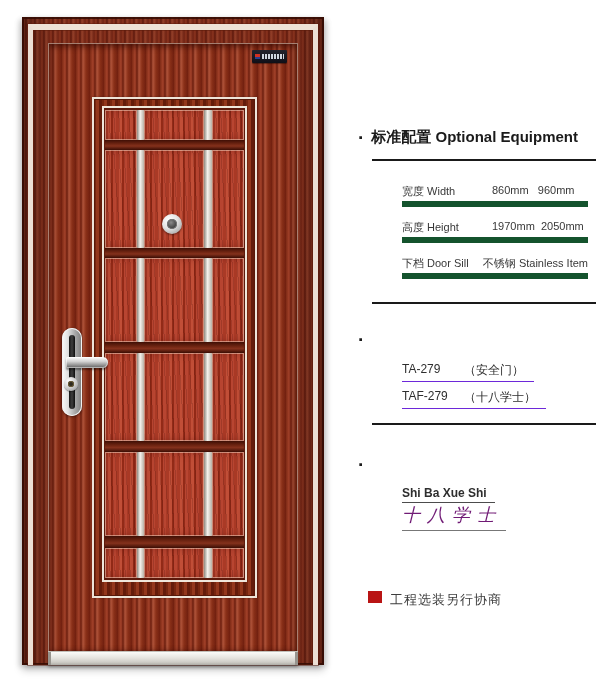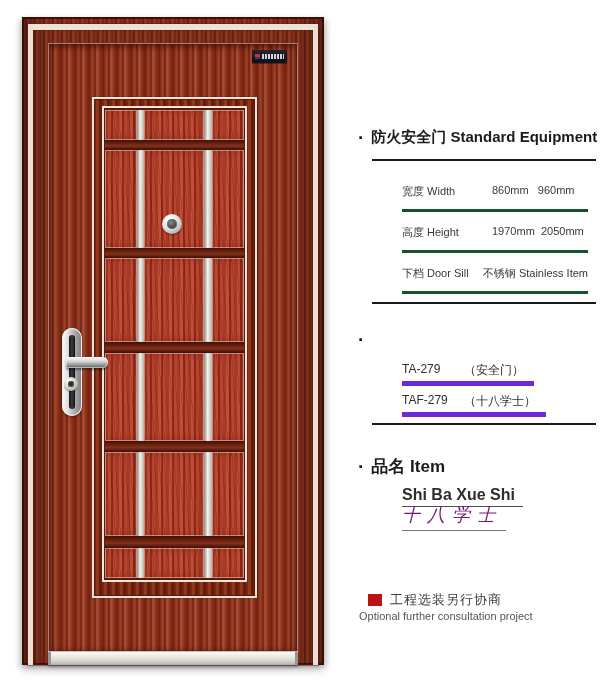--- a/index.html
+++ b/index.html
@@ -69,35 +69,35 @@
   
   .sec-title{position:absolute;display:flex;align-items:center;color:#1b1b1b;font-weight:bold;white-space:pre;}
   .bullet{margin-right:7px;font-size:19px;line-height:1;}
   #t1{left:358px;top:128px;font-size:15px;}
   #t2{left:358px;top:330px;font-size:17px;}
   #t3{left:358px;top:455px;font-size:17px;}
   .rule{position:absolute;left:372px;width:224px;height:2px;background:#1a1a1a;}
   #r1{top:159px}#r2{top:302px}#r3{top:423px}
 
   .spec{position:absolute;left:402px;top:184px;width:186px;font-size:11px;color:#383838;}
-  .spec-row{display:flex;border-bottom:3px solid #14532d;padding-bottom:10px;margin-bottom:13px;}
+  .spec-row{display:flex;border-bottom:6px solid #14532d;padding-bottom:2px;margin-bottom:13px;}
   .spec-row .lab{width:90px;white-space:pre;}
   .spec-row .val{white-space:pre;}
 
   .art{position:absolute;left:402px;top:362px;font-size:12px;color:#2e2e2e;}
-  .art-row{display:flex;border-bottom:5px solid #6d28d9;padding:0 10px 2px 0;margin-bottom:7px;width:max-content;white-space:pre;}
+  .art-row{display:flex;border-bottom:1px solid #6d28d9;padding:0 10px 2px 0;margin-bottom:7px;width:max-content;white-space:pre;}
   .art-row .code{width:62px;}
 
-  .pinyin{position:absolute;left:402px;top:486px;font-size:16px;font-weight:bold;color:#2e2e2e;
+  .pinyin{position:absolute;left:402px;top:486px;font-size:12px;font-weight:bold;color:#2e2e2e;
         border-bottom:1px solid #4c4c4c;padding:0 8px 2px 0;width:max-content;white-space:pre;}
   .cnname{position:absolute;left:402px;top:503px;font-size:18px;font-style:italic;color:#701a75;
         font-family:"DejaVu Serif",serif;letter-spacing:7px;border-bottom:1px solid #777;
         padding:0 4px 3px 0;width:max-content;white-space:pre;}
 
-  .foot-zh{position:absolute;left:368px;top:591px;display:flex;align-items:center;font-size:13px;
+  .foot-zh{position:absolute;left:368px;top:591px;display:flex;font-size:13px;
         color:#3d3d3d;letter-spacing:1px;white-space:pre;}
   .foot-sq{width:14px;height:12px;background:#b91414;margin-right:8px;}
   .foot-en{position:absolute;left:359px;top:610px;font-size:11px;color:#555555;white-space:pre;}
 </style>
 </head>
 <body>
 
 <div class="canvas">
 
   <div class="door">
@@ -170,21 +170,21 @@
     <div class="handle-lever"></div>
     <div class="lock-cyl">
       <div class="lock-core"></div>
     </div>
 
     <div class="sill"></div>
   </div>
 
   <div class="sec-title" id="t1">
     <span class="bullet">·</span>
-    <span>防火安全门 Standard Equipment</span>
+    <span>标准配置 Optional Equipment</span>
   </div>
   <div class="rule" id="r1"></div>
 
   <div class="spec">
     <div class="spec-row">
       <span class="lab">宽度 Width</span>
       <span class="val">860mm   960mm</span>
     </div>
     <div class="spec-row">
       <span class="lab">高度 Height</span>
@@ -209,24 +209,22 @@
     <div class="art-row">
       <span class="code">TAF-279</span>
       <span>（十八学士）</span>
     </div>
   </div>
 
   <div class="rule" id="r3"></div>
 
   <div class="sec-title" id="t3">
     <span class="bullet">·</span>
-    <span>品名 Item</span>
   </div>
   <div class="pinyin">Shi Ba Xue Shi</div>
   <div class="cnname">十八学士</div>
 
   <div class="foot-zh">
     <span class="foot-sq"></span>
     <span>工程选装另行协商</span>
   </div>
-  <div class="foot-en">Optional further consultation project</div>
 
 </div>
 
 </body></html>

